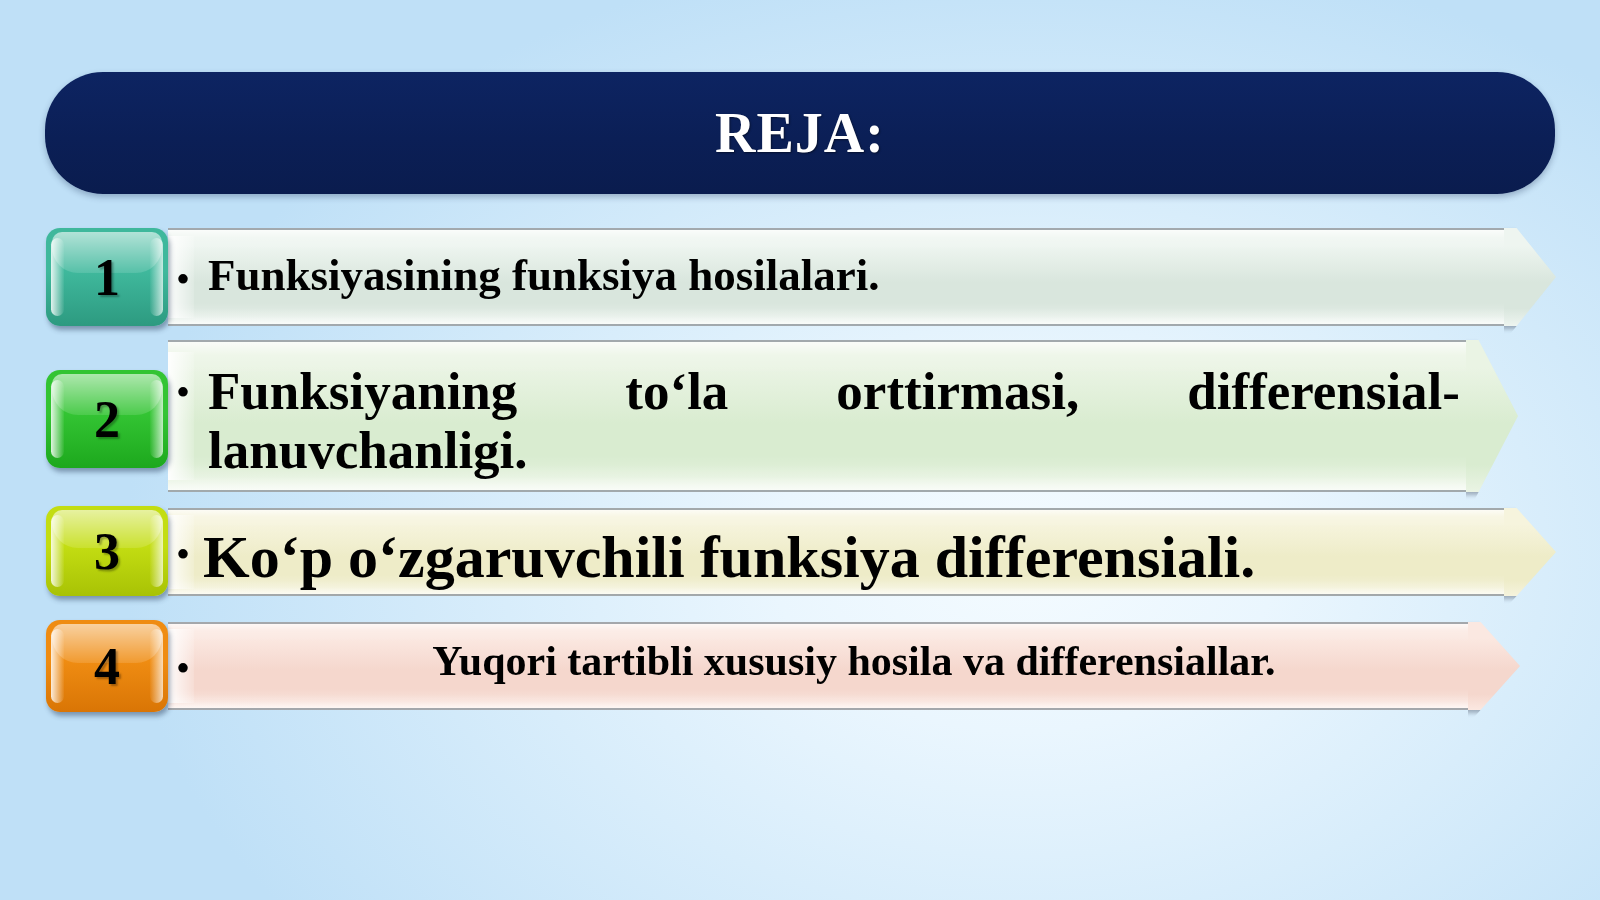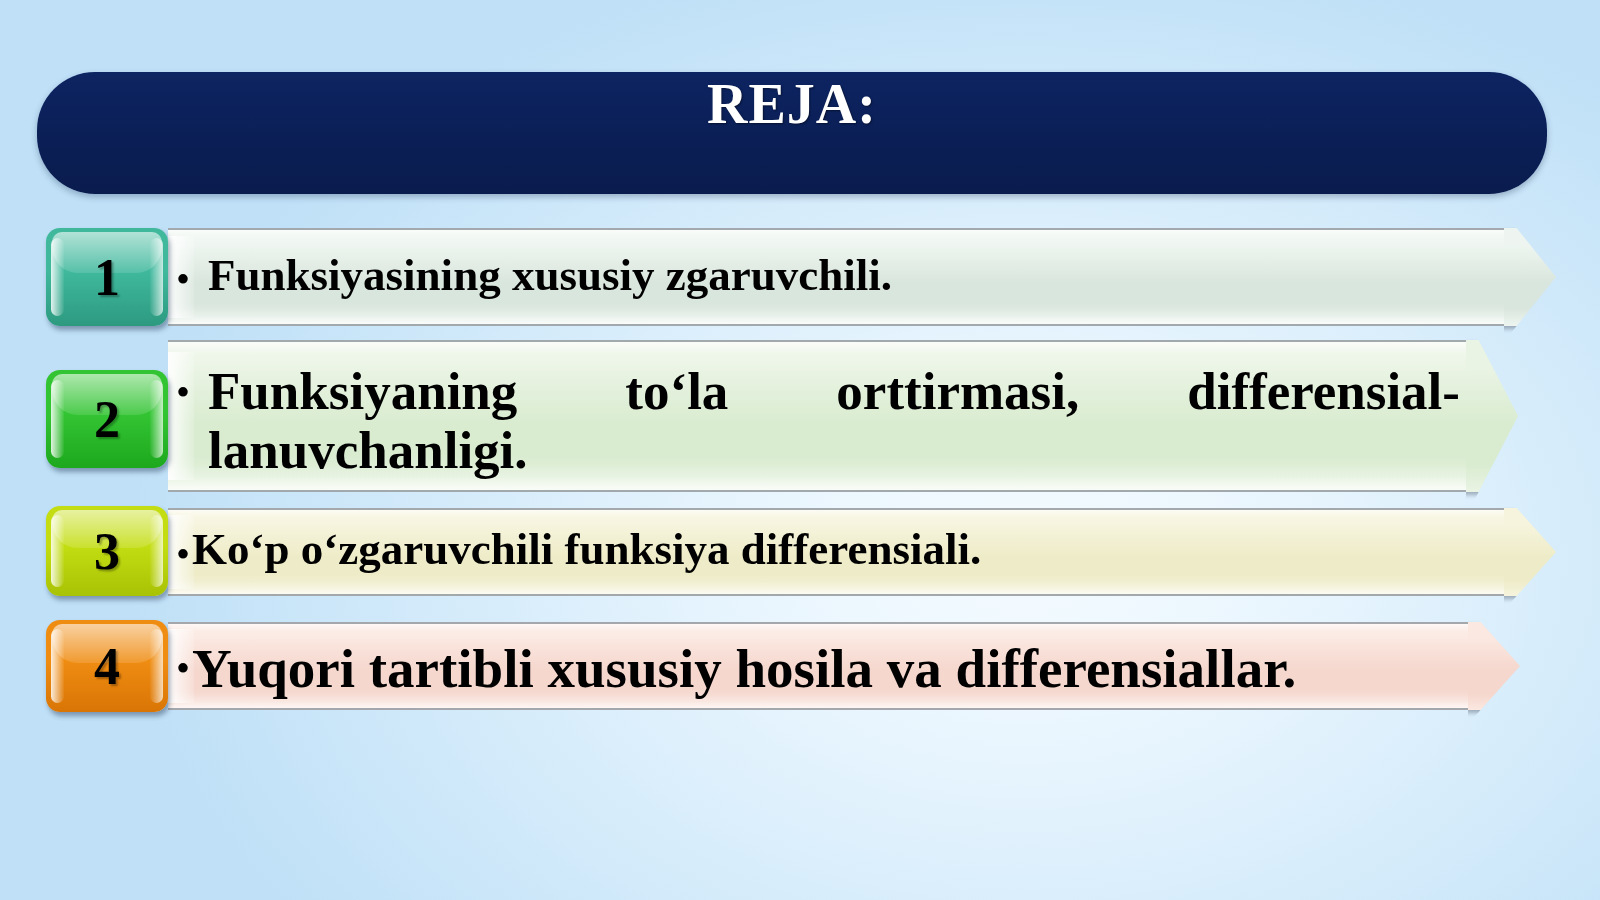--- a/index.html
+++ b/index.html
@@ -18,29 +18,29 @@
     width: 1600px;
     height: 900px;
     background:
       radial-gradient(ellipse 900px 620px at 64% 62%, #f4fbff 0%, #eaf6fe 28%, #d8edfb 58%, #bfe0f7 100%),
       linear-gradient(115deg, #b5dcf6 0%, #cfe9fa 30%, #eaf6fe 62%, #c3e2f8 100%);
   }
 
   
   #title-bar {
     position: absolute;
-    left: 37px;
+    left: 45px;
     top: 72px;
     width: 1510px;
     height: 122px;
     background: linear-gradient(180deg, #0d2462 0%, #0b1f56 55%, #0a1c4e 100%);
     border-radius: 58px;
     box-shadow: 0 3px 6px rgba(20, 40, 80, 0.30);
     display: flex;
-    align-items: flex-start;
+    align-items: center;
     justify-content: center;
   }
   #title-text {
     color: #ffffff;
     font-size: 56px;
     font-weight: bold;
     letter-spacing: 1px;
     text-shadow: 1px 1px 2px rgba(0,0,0,0.45);
     font-family: "Liberation Serif", "DejaVu Serif", serif;
   }
@@ -171,21 +171,21 @@
   </div>
 
   <div class="row" id="row-0" style="top:228px; height:98px;">
     <div class="arrow" id="arrow-0" style="left:168px; width:1388px;">
       <div class="arrow-inner" id="arrow-inner-0" style="background: linear-gradient(rgb(238, 245, 240) 0%, rgb(238, 245, 240) 18%, rgb(217, 230, 221) 55%, rgb(217, 230, 221) 82%, rgb(238, 245, 240) 100%);"></div>
       <div class="arrow-bevel"></div>
       <div class="arrow-edge"></div>
       <div class="arrow-leftglow"></div>
     </div>
     <span class="row-bullet" style="left:176px; top:32px;">•</span>
-    <div class="row-text" style="left:208px; top:22px; width:1300px; font-size:45px;">Funksiyasining xususiy zgaruvchili.</div>
+    <div class="row-text" style="left:208px; top:22px; width:1300px; font-size:45px;">Funksiyasining funksiya hosilalari.</div>
     <div class="badge" id="badge-0" style="left: 46px; top: 0px; height: 98px; background: linear-gradient(rgb(63, 184, 156) 0%, rgb(63, 184, 156) 45%, rgb(45, 154, 128) 100%);">
       <div class="badge-gloss"></div>
       <div class="badge-sidegloss"></div>
       <div class="badge-sidegloss right"></div>
       <span class="badge-num">1</span>
     </div>
   </div>
 
   <div class="row" id="row-1" style="top:340px; height:152px;">
     <div class="arrow" id="arrow-1" style="left:168px; width:1350px;">
@@ -205,38 +205,38 @@
   </div>
 
   <div class="row" id="row-2" style="top:508px; height:88px;">
     <div class="arrow" id="arrow-2" style="left:168px; width:1388px;">
       <div class="arrow-inner" id="arrow-inner-2" style="background: linear-gradient(rgb(246, 244, 221) 0%, rgb(246, 244, 221) 18%, rgb(238, 236, 200) 55%, rgb(238, 236, 200) 82%, rgb(246, 244, 221) 100%);"></div>
       <div class="arrow-bevel"></div>
       <div class="arrow-edge"></div>
       <div class="arrow-leftglow"></div>
     </div>
     <span class="row-bullet" style="left:176px; top:27px;">•</span>
-    <div class="row-text" style="left:192px; top:16px; width:1300px; font-size:45px;">Ko‘p o‘zgaruvchili funksiya differensiali.</div>
+    <div class="row-text" style="left:203px; top:16px; width:1300px; font-size:60px;">Ko‘p o‘zgaruvchili funksiya differensiali.</div>
     <div class="badge" id="badge-2" style="left: 46px; top: -2px; height: 90px; background: linear-gradient(rgb(195, 221, 18) 0%, rgb(195, 221, 18) 45%, rgb(168, 194, 5) 100%);">
       <div class="badge-gloss"></div>
       <div class="badge-sidegloss"></div>
       <div class="badge-sidegloss right"></div>
       <span class="badge-num">3</span>
     </div>
   </div>
 
   <div class="row" id="row-3" style="top:622px; height:88px;">
     <div class="arrow" id="arrow-3" style="left:168px; width:1352px;">
       <div class="arrow-inner" id="arrow-inner-3" style="background: linear-gradient(rgb(251, 232, 225) 0%, rgb(251, 232, 225) 18%, rgb(245, 215, 205) 55%, rgb(245, 215, 205) 82%, rgb(251, 232, 225) 100%);"></div>
       <div class="arrow-bevel"></div>
       <div class="arrow-edge"></div>
       <div class="arrow-leftglow"></div>
     </div>
     <span class="row-bullet" style="left:176px; top:27px;">•</span>
-    <div class="row-text" style="left:192px; top:16px; width:1300px; font-size:55px;">Yuqori tartibli xususiy hosila va differensiallar.</div>
+    <div class="row-text" style="left:204px; top:16px; width:1300px; font-size:42px;text-align:center;">Yuqori tartibli xususiy hosila va differensiallar.</div>
     <div class="badge" id="badge-3" style="left: 46px; top: -2px; height: 92px; background: linear-gradient(rgb(239, 140, 18) 0%, rgb(239, 140, 18) 45%, rgb(217, 117, 5) 100%);">
       <div class="badge-gloss"></div>
       <div class="badge-sidegloss"></div>
       <div class="badge-sidegloss right"></div>
       <span class="badge-num">4</span>
     </div>
   </div>
 
 </div>
 

